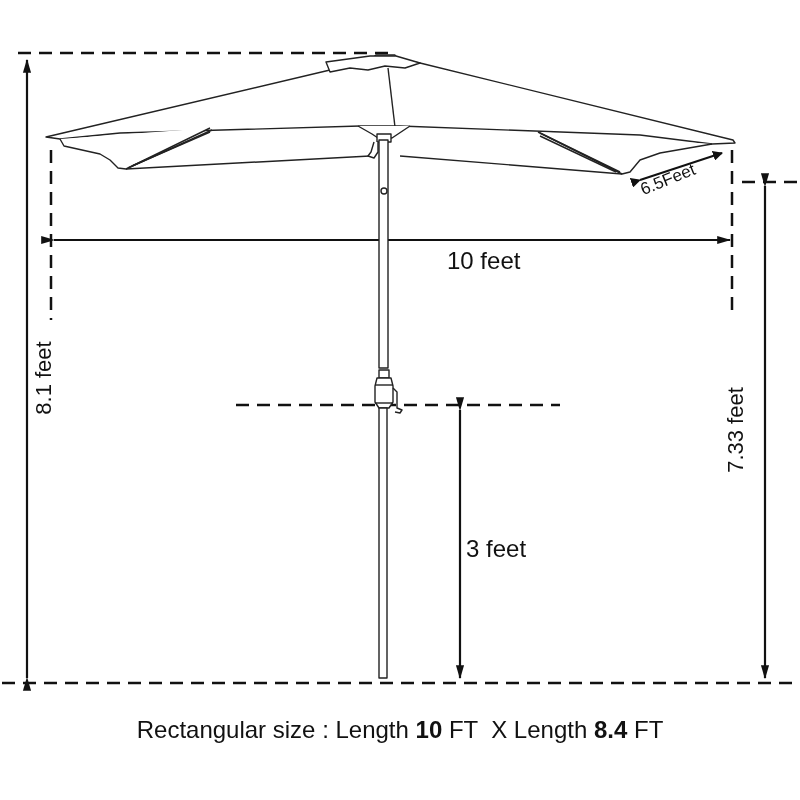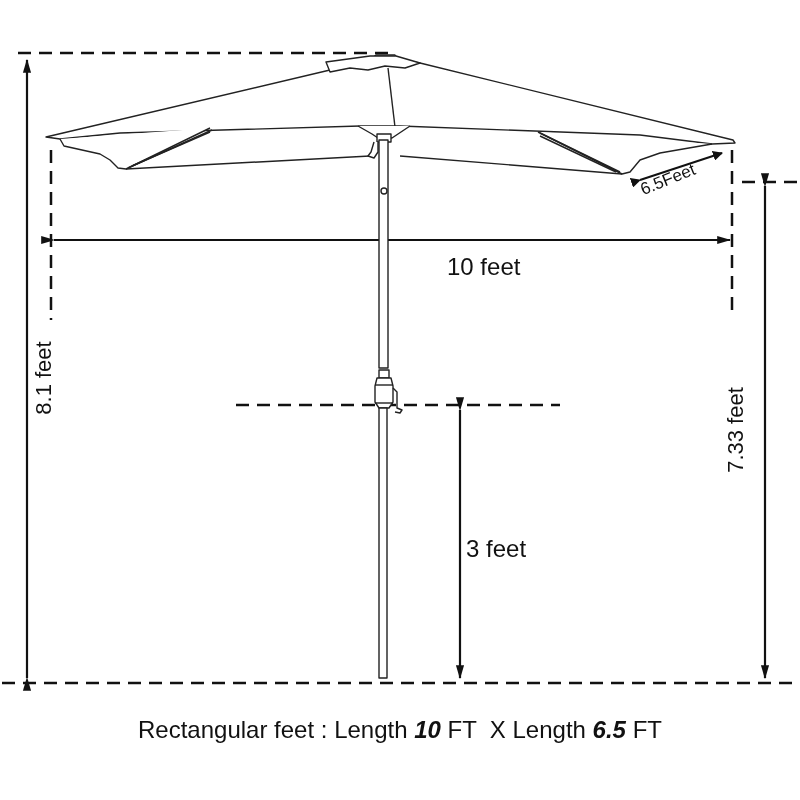--- a/index.html
+++ b/index.html
@@ -1,26 +1,26 @@
 <!DOCTYPE html>
 <html><head>
 <meta charset="utf-8">
 <style>
   html, body { margin: 0; padding: 0; background: #ffffff; }
   body { width: 800px; height: 800px; position: relative; overflow: hidden;
          font-family: "Liberation Sans", sans-serif; color: #000; }
   #diagram { position: absolute; left: 0; top: 0; width: 800px; height: 800px; }
   .lbl { position: absolute; white-space: nowrap; color: #111; font-family: "Liberation Sans", sans-serif; }
-  .lbl-10ft { left: 447px; top: 253px; font-size: 24px; }
+  .lbl-10ft { left: 447px; top: 247px; font-size: 24px; }
   .lbl-65 { left: 645px; top: 180px; font-size: 17px; transform: rotate(-22deg); transform-origin: left bottom; }
   .lbl-3ft { left: 466px; top: 535px; font-size: 24px; }
   .lbl-81 { left: 44px; top: 378px; font-size: 22px; transform: translate(-50%,-50%) rotate(-90deg); }
   .lbl-733 { left: 736px; top: 430px; font-size: 22px; transform: translate(-50%,-50%) rotate(-90deg); }
   .caption { position: absolute; left: 0; width: 800px; top: 716px; text-align: center; font-size: 24px; color: #111; }
-  .caption b { font-weight: bold; font-style: italic; }
+  .caption b { font-weight: bold; }
 </style>
 </head>
 <body>
 
 <svg id="diagram" viewBox="0 0 800 800" xmlns="http://www.w3.org/2000/svg">
   <defs>
     <marker id="ah" markerWidth="10" markerHeight="10" refX="9" refY="5" orient="auto" markerUnits="userSpaceOnUse">
       <path d="M0,0 L10,5 L0,10 z" fill="#111"></path>
     </marker>
     <marker id="ahBig" markerWidth="14" markerHeight="24" refX="22" refY="7" orient="auto" markerUnits="userSpaceOnUse" viewBox="0 0 24 14">
@@ -86,19 +86,19 @@
   </g>
 </svg>
 
 <div class="lbl lbl-10ft">10 feet</div>
 <div class="lbl lbl-65">6.5Feet</div>
 <div class="lbl lbl-3ft">3 feet</div>
 <div class="lbl lbl-81">8.1 feet</div>
 <div class="lbl lbl-733">7.33 feet</div>
 
 <div class="caption">
-  <span>Rectangular feet : Length</span>
+  <span>Rectangular size : Length</span>
   <b>10</b>
   <span>FT</span>
   &nbsp;<span>X Length</span>
-  <b>6.5</b>
+  <b>8.4</b>
   <span>FT</span>
 </div>
 
 </body></html>

